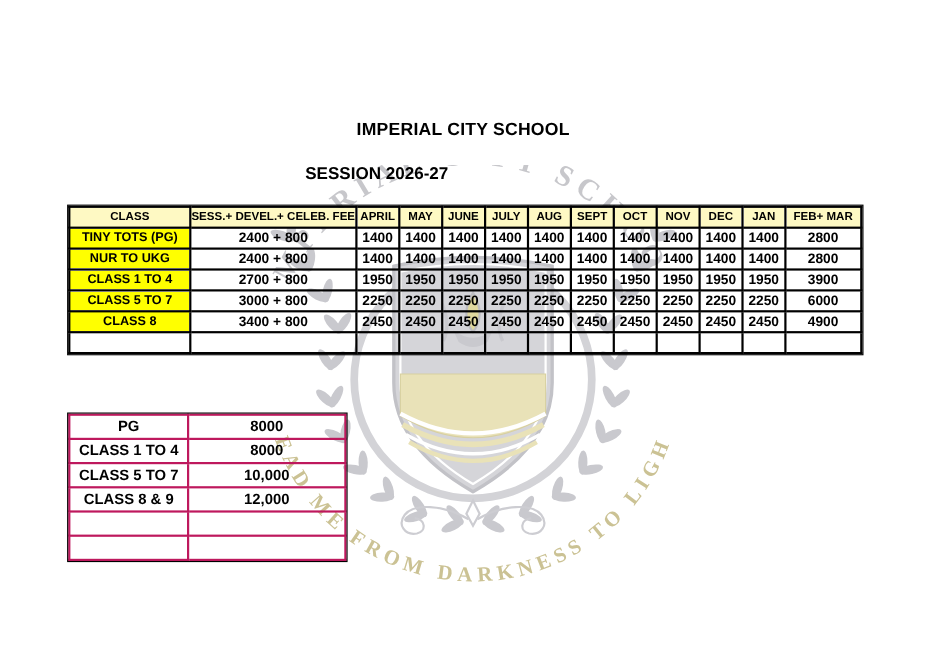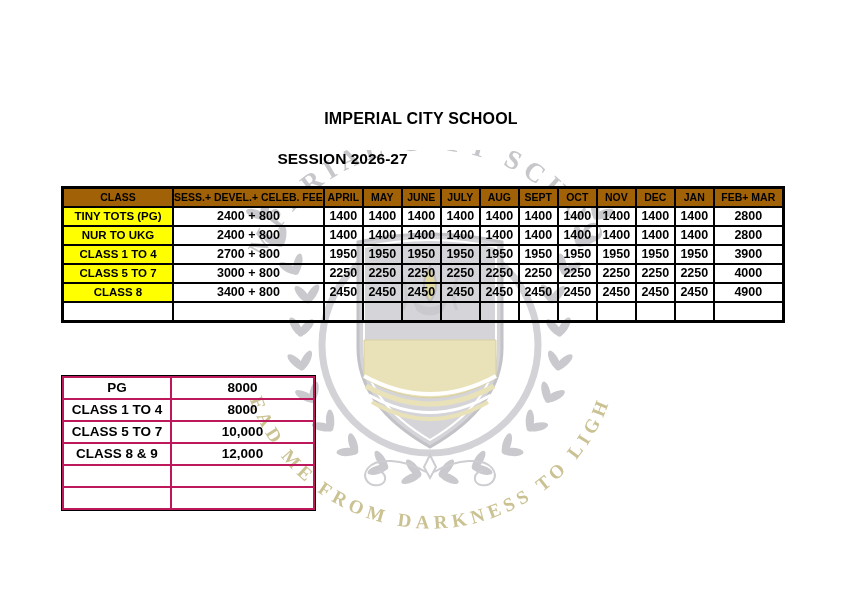--- a/index.html
+++ b/index.html
@@ -24,21 +24,21 @@
     font-size:15.5px;font-weight:bold;color:#000;z-index:2;
   }
 
   
   table{border-collapse:collapse;table-layout:fixed;z-index:1;background:transparent;}
   .fee-table{position:absolute;left:62px;top:187px;outline:1px solid #000;}
   .fee-table td{
     border:2px solid #000;height:17px;padding:0;text-align:center;vertical-align:middle;
     font-weight:bold;font-size:12.5px;line-height:17px;color:#000;overflow:hidden;white-space:nowrap;
   }
-  .fee-table thead td{background:#a16207;font-size:10.5px;}
+  .fee-table thead td{background:#fef9c3;font-size:10.5px;}
   .fee-table td.cls{background:#FFFF00;font-size:11.5px;}
 
   
   .adm-title{
     position:absolute;left:62px;top:357px;width:251px;text-align:center;
     font-size:11.5px;font-weight:bold;color:#000;z-index:2;
   }
   .adm-table{position:absolute;left:62px;top:376px;outline:1px solid #000;}
   .adm-table td{
     border:2px solid #be185d;height:20px;padding:0;text-align:center;vertical-align:middle;
@@ -232,21 +232,21 @@
           <td>2250</td>
           <td>2250</td>
           <td>2250</td>
           <td>2250</td>
           <td>2250</td>
           <td>2250</td>
           <td>2250</td>
           <td>2250</td>
           <td>2250</td>
           <td>2250</td>
-          <td>4000</td>
+          <td>6000</td>
         </tr>
         <tr>
           <td class="cls">CLASS 8</td>
           <td>3400 + 800</td>
           <td>2450</td>
           <td>2450</td>
           <td>2450</td>
           <td>2450</td>
           <td>2450</td>
           <td>2450</td>

